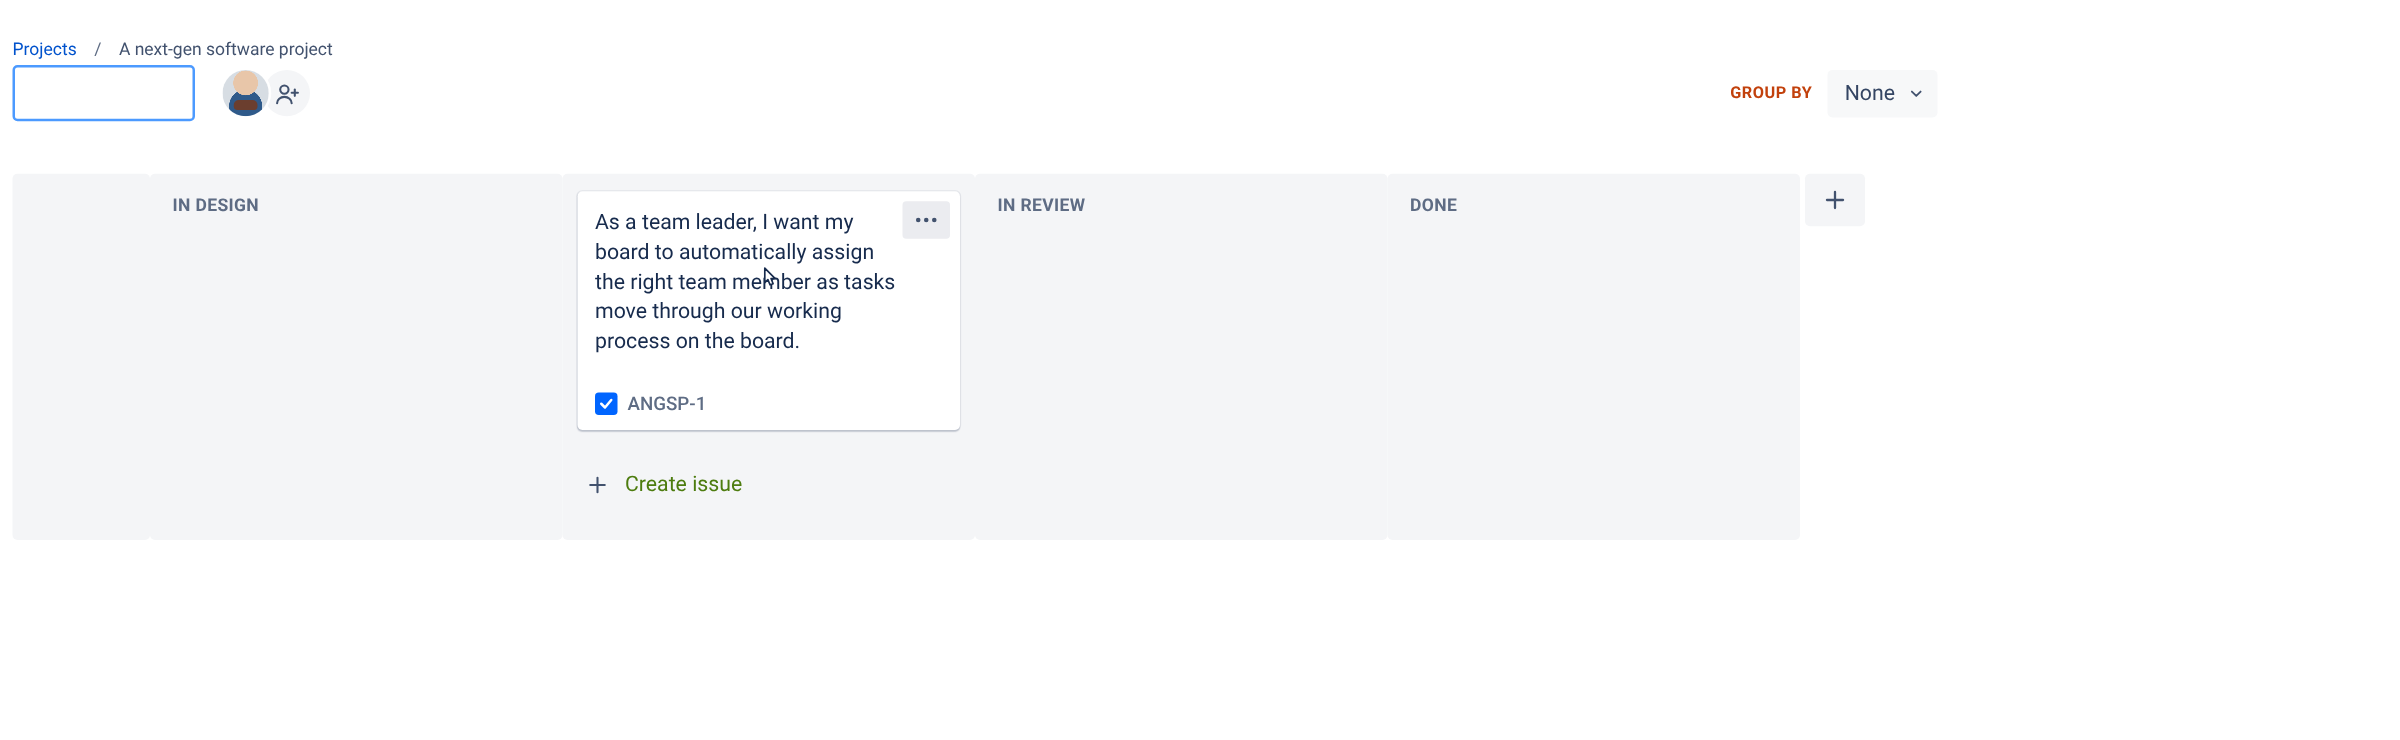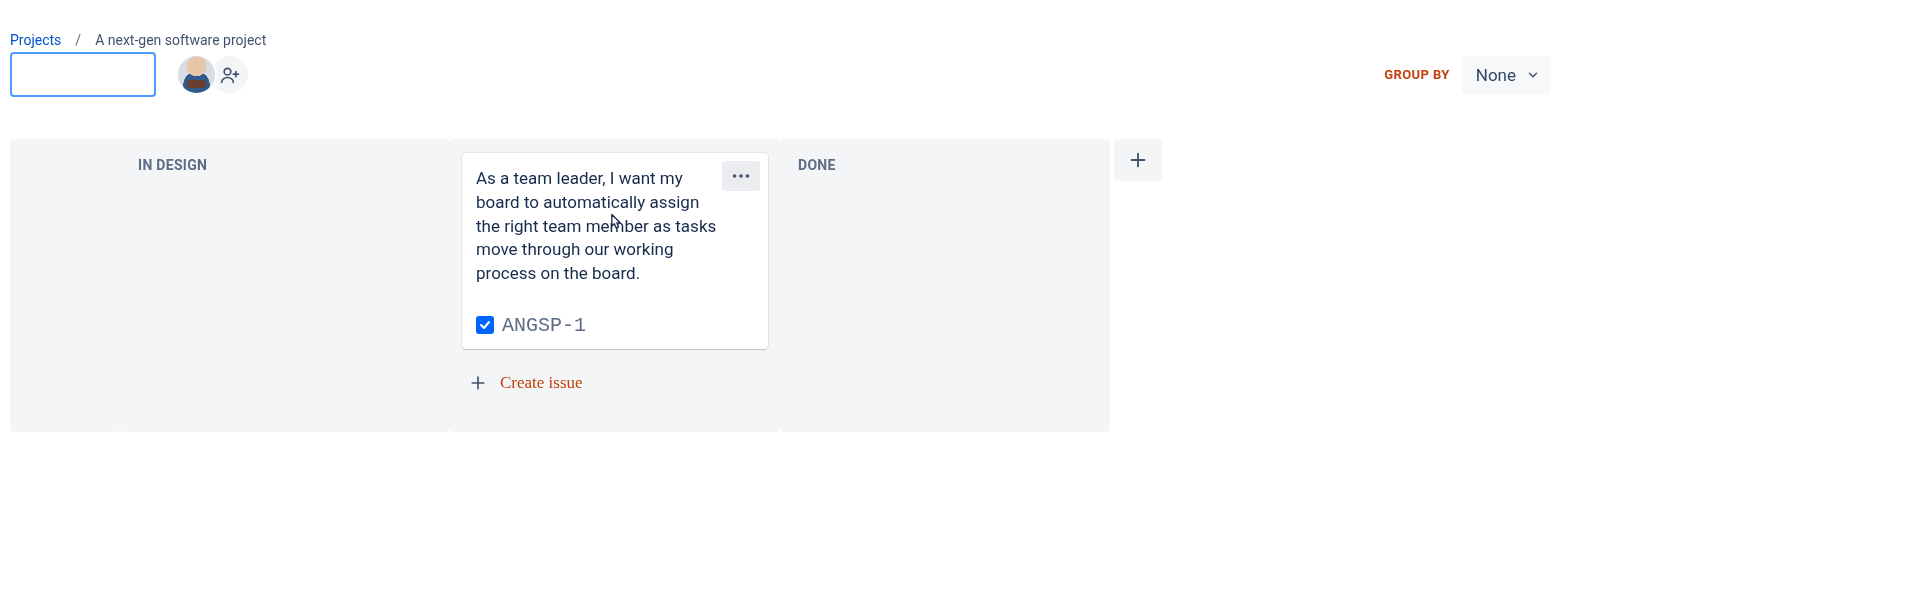--- a/index.html
+++ b/index.html
@@ -134,31 +134,31 @@
     display: flex; align-items: center; justify-content: center;
     color: #42526E;
   }
   .card .meta {
     display: flex; align-items: center; gap: 8px; margin-top: 28px;
   }
   .issue-type {
     width: 18px; height: 18px; border-radius: 3px; background: #0065FF;
     display:flex; align-items:center; justify-content:center; color:#fff;
   }
-  .issue-key { font-size: 20px; color: #5E6C84; font-weight: 500; font-family: Liberation Mono, monospace; }
+  .issue-key { font-size: 15px; color: #5E6C84; font-weight: 500; }
 
   .cursor-ptr {
     position: absolute; left: 144px; top: 58px; pointer-events:none;
     width: 20px; height: 22px;
   }
 
   .create-row {
     display: flex; align-items: center; gap: 12px;
-    margin-top: 18px; padding: 6px 6px; color: #c2410c;
-    font-size: 17px; cursor: pointer; border-radius:3px;font-family:Liberation Serif, serif;
+    margin-top: 28px; padding: 6px 6px; color: #4d7c0f;
+    font-size: 17px; cursor: pointer; border-radius:3px;
   }
   .plus { display:flex; }
 
   .add-column {
     width: 48px; height: 42px; background: #F4F5F7; border-radius: 4px;
     display:flex; align-items:center; justify-content:center;
     color:#42526E; cursor:pointer; flex: 0 0 auto; margin-left: 4px;
   }
 
   svg { display:block; }
@@ -255,20 +255,25 @@
         <span class="plus">
           <svg width="20" height="20" viewBox="0 0 24 24" fill="none" stroke="#42526E" stroke-width="2" stroke-linecap="round">
               <line x1="12" y1="5" x2="12" y2="19"></line>
               <line x1="5" y1="12" x2="19" y2="12"></line>
             </svg>
         </span>
         <span>Create issue</span>
       </div>
     </div>
 
+    <div class="column">
+      <div class="col-head">
+        <span>IN REVIEW</span>
+      </div>
+    </div>
 
     <div class="column">
       <div class="col-head">
         <span>DONE</span>
       </div>
     </div>
 
     <div class="add-column">
       <span>
         <svg width="22" height="22" viewBox="0 0 24 24" fill="none" stroke="#42526E" stroke-width="2" stroke-linecap="round">

